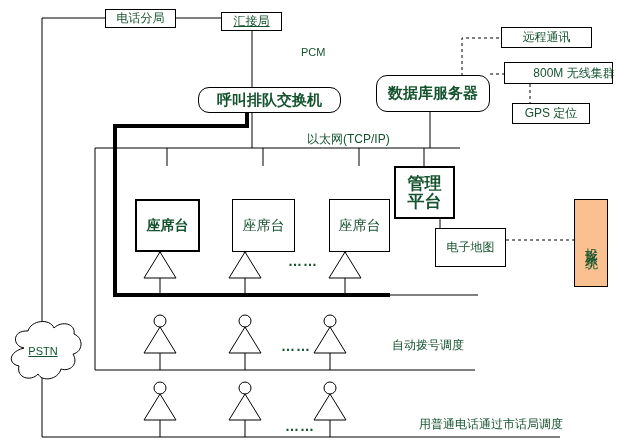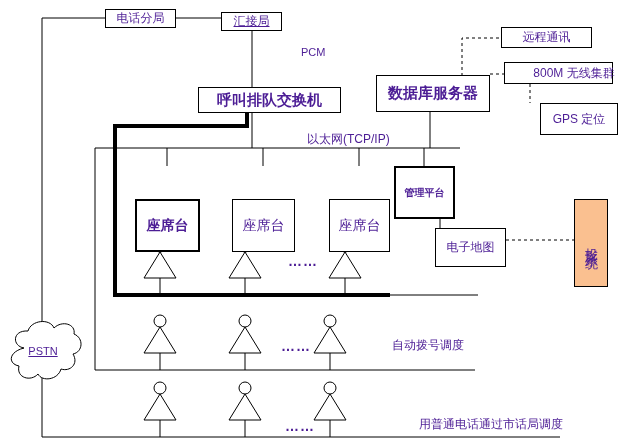--- a/index.html
+++ b/index.html
@@ -1,30 +1,30 @@
 <!DOCTYPE html>
 <html><head>
 <meta charset="utf-8">
 <style>
   html,body{margin:0;padding:0;background:#fff;}
   .canvas{
     position:relative;width:634px;height:445px;background:#fff;overflow:hidden;
-    font-family:"Liberation Sans","DejaVu Sans",sans-serif;color:#4c1d95;
+    font-family:"Liberation Sans","DejaVu Sans",sans-serif;color:#14532d;
   }
   svg.layer{position:absolute;left:0;top:0;}
   .box{
     position:absolute;border:1px solid #000;background:#fff;
     display:flex;align-items:center;justify-content:center;
     font-size:12px;box-sizing:border-box;text-align:center;white-space:nowrap;
   }
-  .box.big{font-size:15px;font-weight:bold;}
+  .box.big{font-size:15px;font-weight:bold;border-radius:11px;}
   .box.thick{border-width:2px;}
   .box.bold{font-weight:bold;}
   .box.agent{font-size:14px;margin-top:33px;}
-  .mgmt-inner{display:flex;flex-direction:row;line-height:18px;font-size:10px;font-weight:bold;}
+  .mgmt-inner{display:flex;flex-direction:column;line-height:18px;font-size:17px;font-weight:bold;}
   .lbl{position:absolute;font-size:12px;line-height:14px;white-space:nowrap;}
   .lbl.small{font-size:11px;padding-left:44px;}
   .dots{position:absolute;font-size:14px;font-weight:bold;line-height:10px;letter-spacing:1px;}
   .projection{
     position:absolute;border:1px solid #000;box-sizing:border-box;
     display:flex;align-items:center;justify-content:center;
     writing-mode:vertical-rl;text-orientation:upright;
     font-size:13px;letter-spacing:3px;
   }
   .pstn{position:absolute;font-size:11px;text-align:center;text-decoration:underline;}
@@ -133,21 +133,21 @@
   <div class="lbl small" style="left:257px;top:45px;">PCM</div>
 
   <div class="box big" style="left:198px;top:87px;width:143px;height:26px;">呼叫排队交换机</div>
 
   <div class="box" style="left:501px;top:27px;width:91px;height:21px;">远程通讯</div>
 
   <div class="box big" style="left:376px;top:75px;width:114px;height:37px;">数据库服务器</div>
 
   <div class="box" style="left:504px;top:62px;width:109px;height:22px;padding-left:31px;">800M 无线集群</div>
 
-  <div class="box" style="left:540px;top:103px;width:78px;height:32px;">GPS 定位</div>
+  <div class="box" style="left:512px;top:103px;width:78px;height:21px;">GPS 定位</div>
 
   <div class="lbl" style="left:307px;top:132px;">以太网(TCP/IP)</div>
 
   <div class="box agent thick bold" style="left:135px;top:166px;width:65px;height:53px;">座席台</div>
 
   <div class="box agent" style="left:232px;top:166px;width:63px;height:53px;">座席台</div>
 
   <div class="box agent" style="left:329px;top:166px;width:61px;height:53px;">座席台</div>
 
   <div class="box thick" style="left:394px;top:166px;width:61px;height:53px;">

